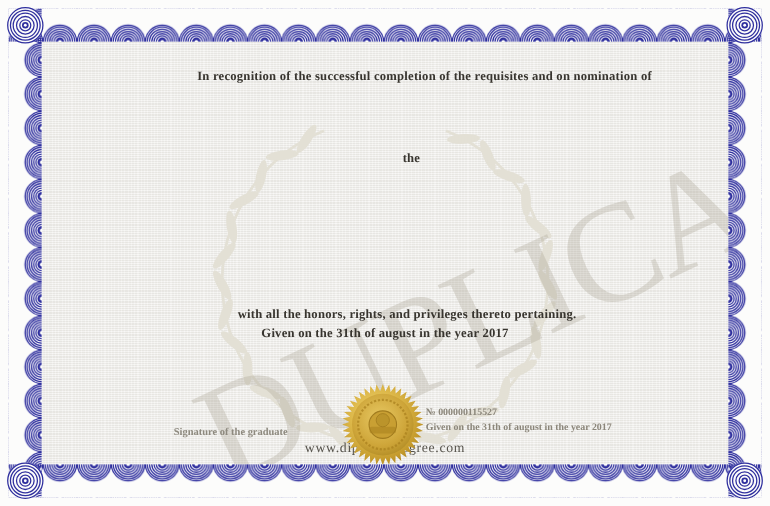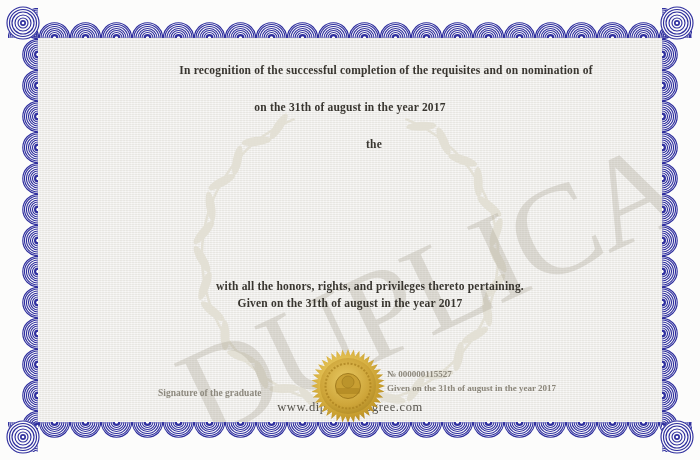--- a/index.html
+++ b/index.html
@@ -182,21 +182,20 @@
           <ellipse cx="440.2" cy="144" rx="15" ry="4.5" transform="rotate(-91.8 440.2 144)"></ellipse>
           <ellipse cx="424.7" cy="122.1" rx="15" ry="4.5" transform="rotate(-161.9 424.7 122.1)"></ellipse>
           <ellipse cx="405.5" cy="103.3" rx="15" ry="4.5" transform="rotate(-112.4 405.5 103.3)"></ellipse>
           <ellipse cx="383.3" cy="88.3" rx="15" ry="4.5" transform="rotate(-183.1 383.3 88.3)"></ellipse>
         </g>
     </svg>
 
     <div class="watermark-text">DUPLICA</div>
 
     <div class="tx fs-main line1">In recognition of the successful completion of the requisites and on nomination of</div>
-    <div class="tx fs-main line2">on the 31th of august in the year 2017</div>
     <div class="tx fs-main line4">the</div>
     <div class="tx fs-main line5">with all the honors, rights, and privileges thereto pertaining.</div>
     <div class="tx fs-main line6">Given on the 31th of august in the year 2017</div>
 
     <div class="signature-label">Signature of the graduate</div>
 
     <svg class="seal-svg" width="76" height="76" aria-hidden="true">
       <defs>
         <radialGradient id="gold1" cx="42%" cy="38%" r="70%">
           <stop offset="0%" stop-color="#efd470"></stop>

